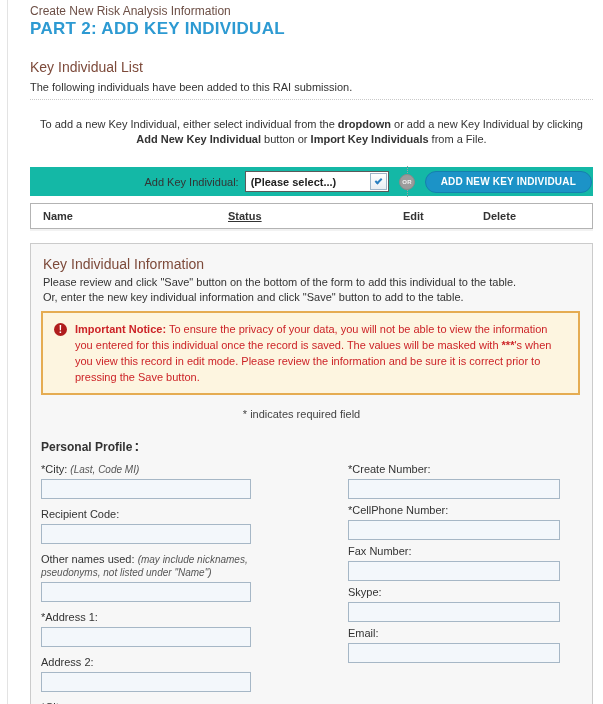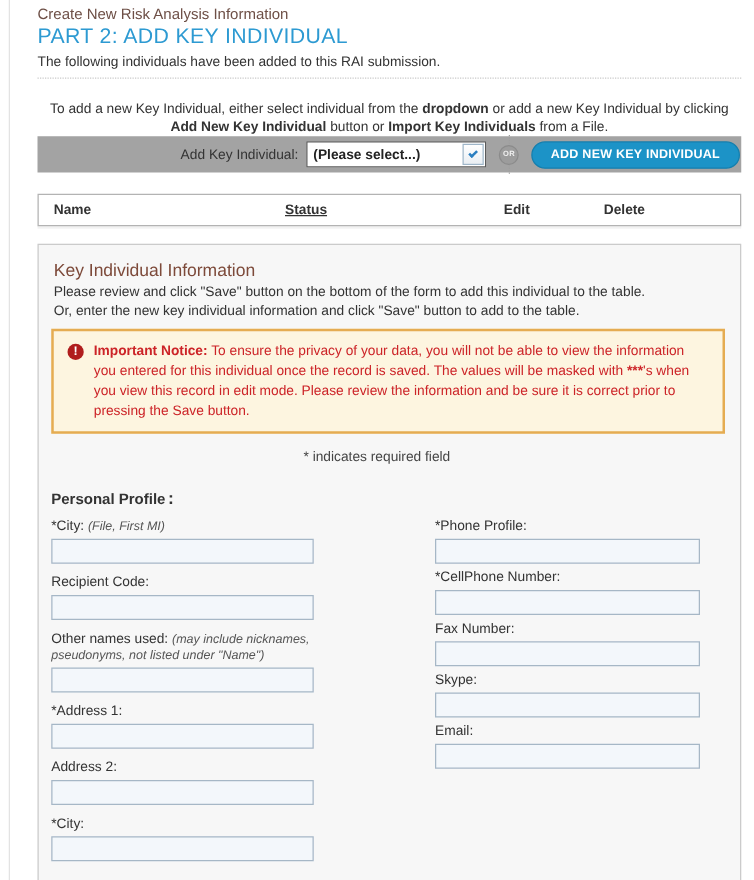--- a/index.html
+++ b/index.html
@@ -30,21 +30,21 @@
     top: 4px;
     width: 563px;
   }
   .breadcrumb {
     font-size: 12px;
     color: #6d4f46;
     line-height: 14px;
   }
   .page-title {
     font-size: 17px;
-    font-weight: normal;
+    font-weight: bold;
     color: #2d9ad2;
     line-height: 20px;
     margin-top: 1px;
     letter-spacing: 0.3px;
   }
   h2.section-heading {
     font-size: 14px;
     font-weight: normal;
     color: #7d4a3a;
     line-height: 17px;
@@ -64,23 +64,23 @@
     font-size: 11px;
     line-height: 14.5px;
     margin-top: 17px;
     color: #333;
     text-align: center;
   }
   .instructions b { font-weight: bold; }
 
   
   .control-bar {
-    margin-top: 0;
+    margin-top: 21px;
     height: 29px;
-    background: #a3a3a3;
+    background: #14b8a6;
     display: flex;
     align-items: center;
     justify-content: flex-end;
     padding-right: 1px;
   }
   .control-label {
     font-size: 11px;
     color: #333;
     margin-right: 6px;
   }
@@ -157,21 +157,21 @@
     font-family: "Liberation Sans", sans-serif;
     font-size: 10px;
     font-weight: bold;
     letter-spacing: 0.2px;
     padding: 0 15px;
     cursor: pointer;
   }
 
   
   .table-header {
-    margin-top: 17px;
+    margin-top: 7px;
     height: 26px;
     border: 1px solid #b3b3b3;
     background: #fff;
     display: flex;
     align-items: center;
     font-size: 11px;
     font-weight: bold;
     color: #333;
     box-shadow: 0 2px 0 rgba(0,0,0,0.05);
   }
@@ -271,20 +271,21 @@
 </head>
 <body>
 
 <div class="page">
   <div class="content">
 
     <div class="breadcrumb">Create New Risk Analysis Information</div>
     <h1 class="page-title">PART 2: ADD KEY INDIVIDUAL</h1>
 
     <section>
+      <h2 class="section-heading list-heading">Key Individual List</h2>
       <p class="subtext">The following individuals have been added to this RAI submission.</p>
       <div class="dotted-divider"></div>
       <p class="instructions"><span>To add a new Key Individual, either select individual from the </span><b>dropdown</b><span> or add a new Key Individual by clicking </span><b>Add New Key Individual</b><span> button or </span><b>Import Key Individuals</b><span> from a File.</span></p>
 
       <div class="control-bar">
         <span class="control-label">Add Key Individual:</span>
         <div class="select aki-select">
           <span class="select-value">(Please select...)</span>
           <span class="select-arrow">
               <i class="chev"></i>
@@ -315,21 +316,21 @@
       </div>
 
       <div class="required-note">* indicates required field</div>
 
       <div class="pp-heading"><span>Personal Profile</span><span class="pp-colon">:</span></div>
 
       <div class="form-grid">
         <div class="form-col left">
 
           <div class="field">
-            <div class="field-label"><span>*City:</span> <span class="field-note">(File, First MI)</span></div>
+            <div class="field-label"><span>*City:</span> <span class="field-note">(Last, Code MI)</span></div>
             <input class="text-input" style="">
           </div>
 
           <div class="field">
             <div class="field-label"><span>Recipient Code:</span></div>
             <input class="text-input" style="">
           </div>
 
           <div class="field">
             <div class="field-label"><span>Other names used:</span> <span class="field-note">(may include nicknames, pseudonyms, not listed under "Name")</span></div>
@@ -349,21 +350,21 @@
           <div class="field">
             <div class="field-label"><span>*City:</span></div>
             <input class="text-input" style="">
           </div>
 
         </div>
 
         <div class="form-col right">
 
           <div class="field">
-            <div class="field-label"><span>*Phone Profile:</span></div>
+            <div class="field-label"><span>*Create Number:</span></div>
             <input class="text-input" style="">
           </div>
 
           <div class="field">
             <div class="field-label"><span>*CellPhone Number:</span></div>
             <input class="text-input" style="">
           </div>
 
           <div class="field">
             <div class="field-label"><span>Fax Number:</span></div>

